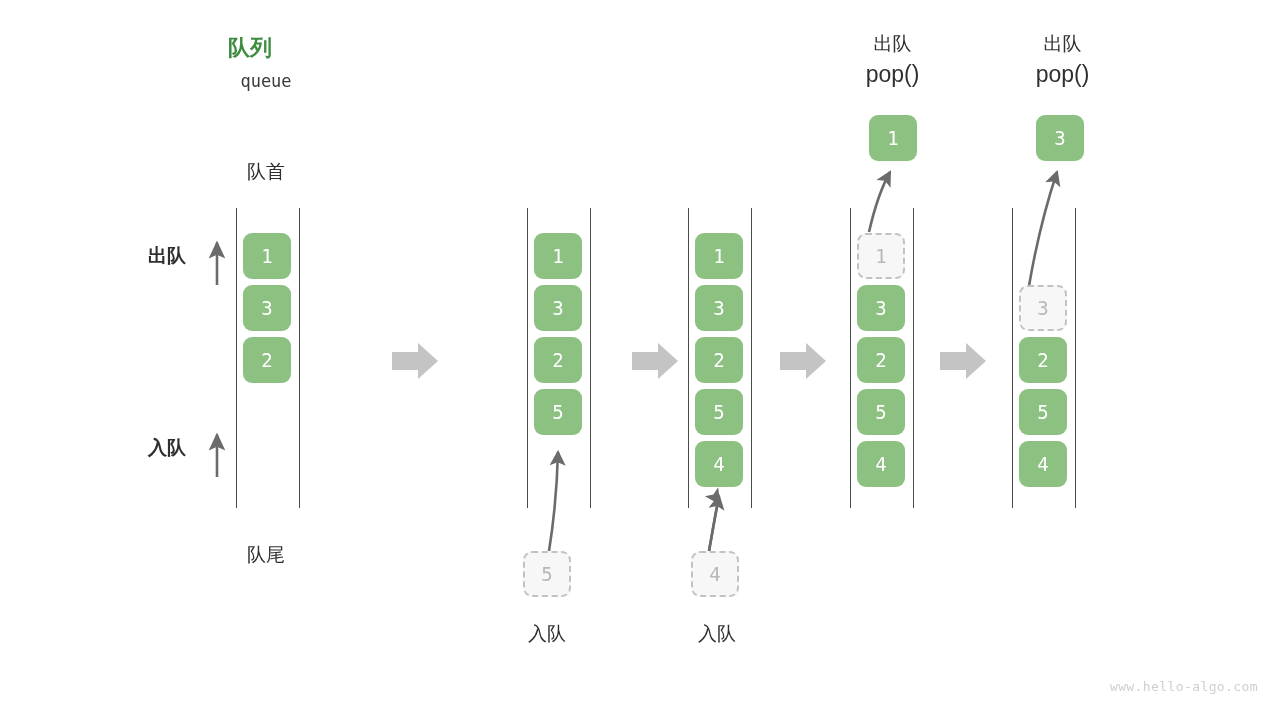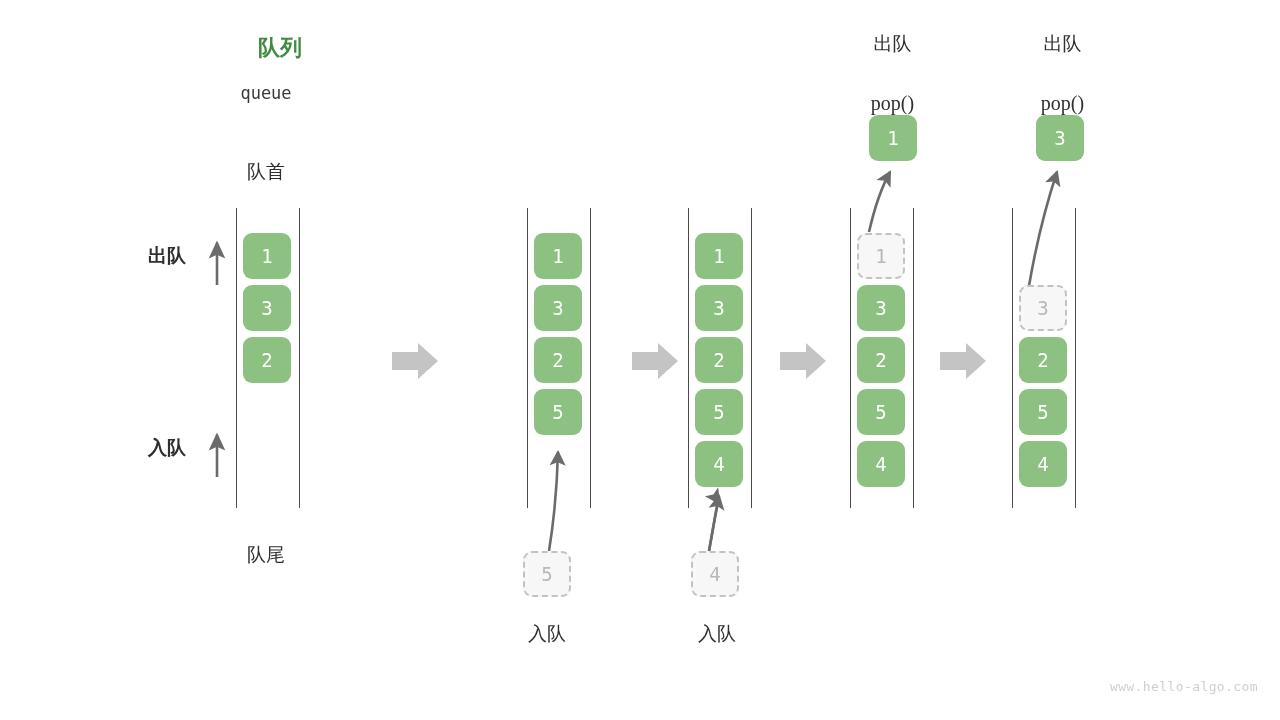--- a/index.html
+++ b/index.html
@@ -32,21 +32,20 @@
     text-align: center;
     white-space: nowrap;
   }
   .title-en {
     position: absolute;
     font-size: 17px;
     font-family: "DejaVu Sans Mono", "Liberation Mono", monospace;
     color: #3a3a3a;
     text-align: center;
     white-space: nowrap;
-    margin-top: 12px;
   }
   .end-label {
     position: absolute;
     font-size: 19px;
     font-weight: normal;
     color: #2f2f2f;
     text-align: center;
     white-space: nowrap;
   }
   .side-label {
@@ -64,24 +63,23 @@
     white-space: nowrap;
     line-height: 1.45;
   }
   .op-caption .op-cn {
     display: block;
     font-size: 19px;
     color: #2f2f2f;
   }
   .op-caption .op-en {
     display: block;
-    font-size: 20px;
-    font-family: Liberation Serif, serif;
-    color: #2f2f2f;
-    margin-top: 31px;
+    font-size: 23px;
+    font-family: Liberation Sans, sans-serif;
+    color: #2f2f2f;
   }
   .op-caption .op-arg {
     color: #2e7d32;
     font-weight: bold;
   }
 
   
   .rail {
     position: absolute;
     width: 1px;
@@ -176,21 +174,21 @@
 
     <g>
       <path d="M869,232 C874,210 880,190 890,172" stroke="#6b6b6b" stroke-width="2.6" fill="none" marker-end="url(#mk-gray)"></path>
     </g>
 
     <g>
       <path d="M1029,286 C1036,245 1046,205 1057,172" stroke="#6b6b6b" stroke-width="2.6" fill="none" marker-end="url(#mk-gray)"></path>
     </g>
   </svg>
 
-  <div class="title-cn" style="left:220px; top:33px; width:120px;">队列</div>
+  <div class="title-cn" style="left:190px; top:33px; width:120px;">队列</div>
   <div class="title-en" style="left:206px; top:71px; width:120px;">queue</div>
 
   <div class="end-label" style="left:206px; top:159px; width:120px;">队首</div>
   <div class="end-label" style="left:206px; top:542px; width:120px;">队尾</div>
 
   <div class="side-label" style="left:148px; top:243px;">出队</div>
   <div class="side-label" style="left:148px; top:435px;">入队</div>
 
   <div>
     <div class="rail" style="left:236px; top:208px; height:300px;"></div>

